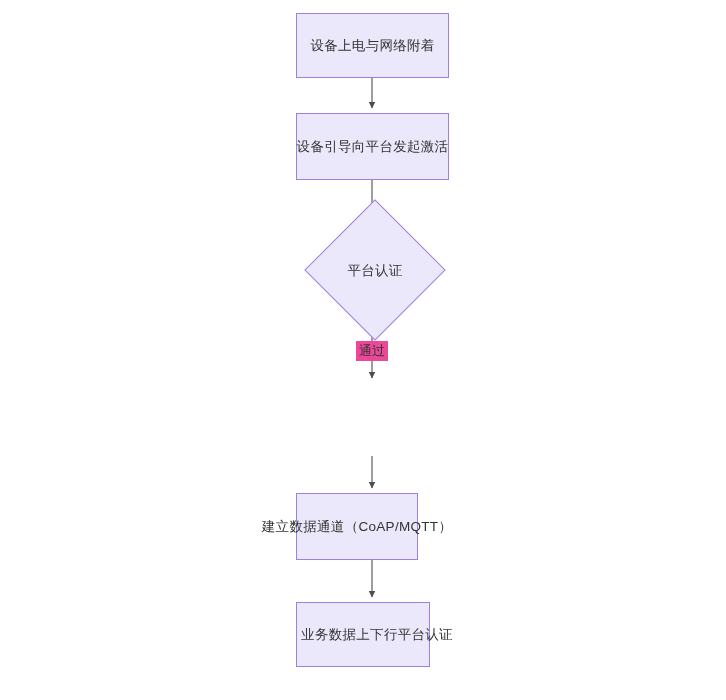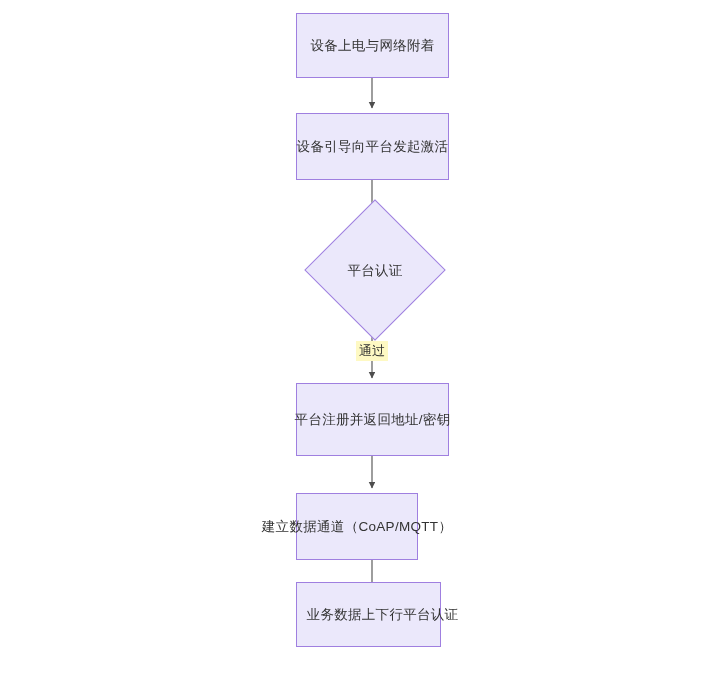--- a/index.html
+++ b/index.html
@@ -65,21 +65,21 @@
     line-height: 21px;
     letter-spacing: 0.3px;
     white-space: nowrap;
     pointer-events: none;
   }
   .edge-label {
     position: absolute;
     color: #333333;
     font-size: 13px;
     line-height: 18px;
-    background: #fef9c3;
+    background: #ec4899;
     padding: 1px 3px;
     white-space: nowrap;
   }
 </style>
 </head>
 <body>
 
 <div id="canvas">
 
   <svg class="edges" viewBox="0 0 726 700" xmlns="http://www.w3.org/2000/svg">
@@ -112,28 +112,24 @@
   <div class="node" style="left:296px; top:113px; width:153px; height:67px;">
     <span class="line">设备引导</span>
     <span class="line">向平台发起激活</span>
   </div>
 
   <div class="decision" style="left:325px; top:220px;"></div>
   <div class="decision-label" style="left:325px; top:220px; width:100px; height:100px;">平台认证</div>
 
   <div class="edge-label" style="left:356px; top:341px;">通过</div>
 
-  <div class="node" style="left:296px; top:383px; width:153px; height:73px;">
-    <span class="line">平台注册</span>
-    <span class="line">并返回地址/密钥</span>
-  </div>
 
   <div class="node" style="left:296px; top:493px; width:122px; height:67px;">
     <span class="line">建立数据通道</span>
     <span class="line">（CoAP/MQTT）</span>
   </div>
 
-  <div class="node" style="left:296px; top:582px; width:145px; height:65px;padding-left:28px;">
+  <div class="node" style="left:296px; top:602px; width:134px; height:65px;padding-left:28px;">
     <span class="line">业务数据上下行</span>
     <span class="line">平台认证</span>
   </div>
 
 </div>
 
 </body></html>

